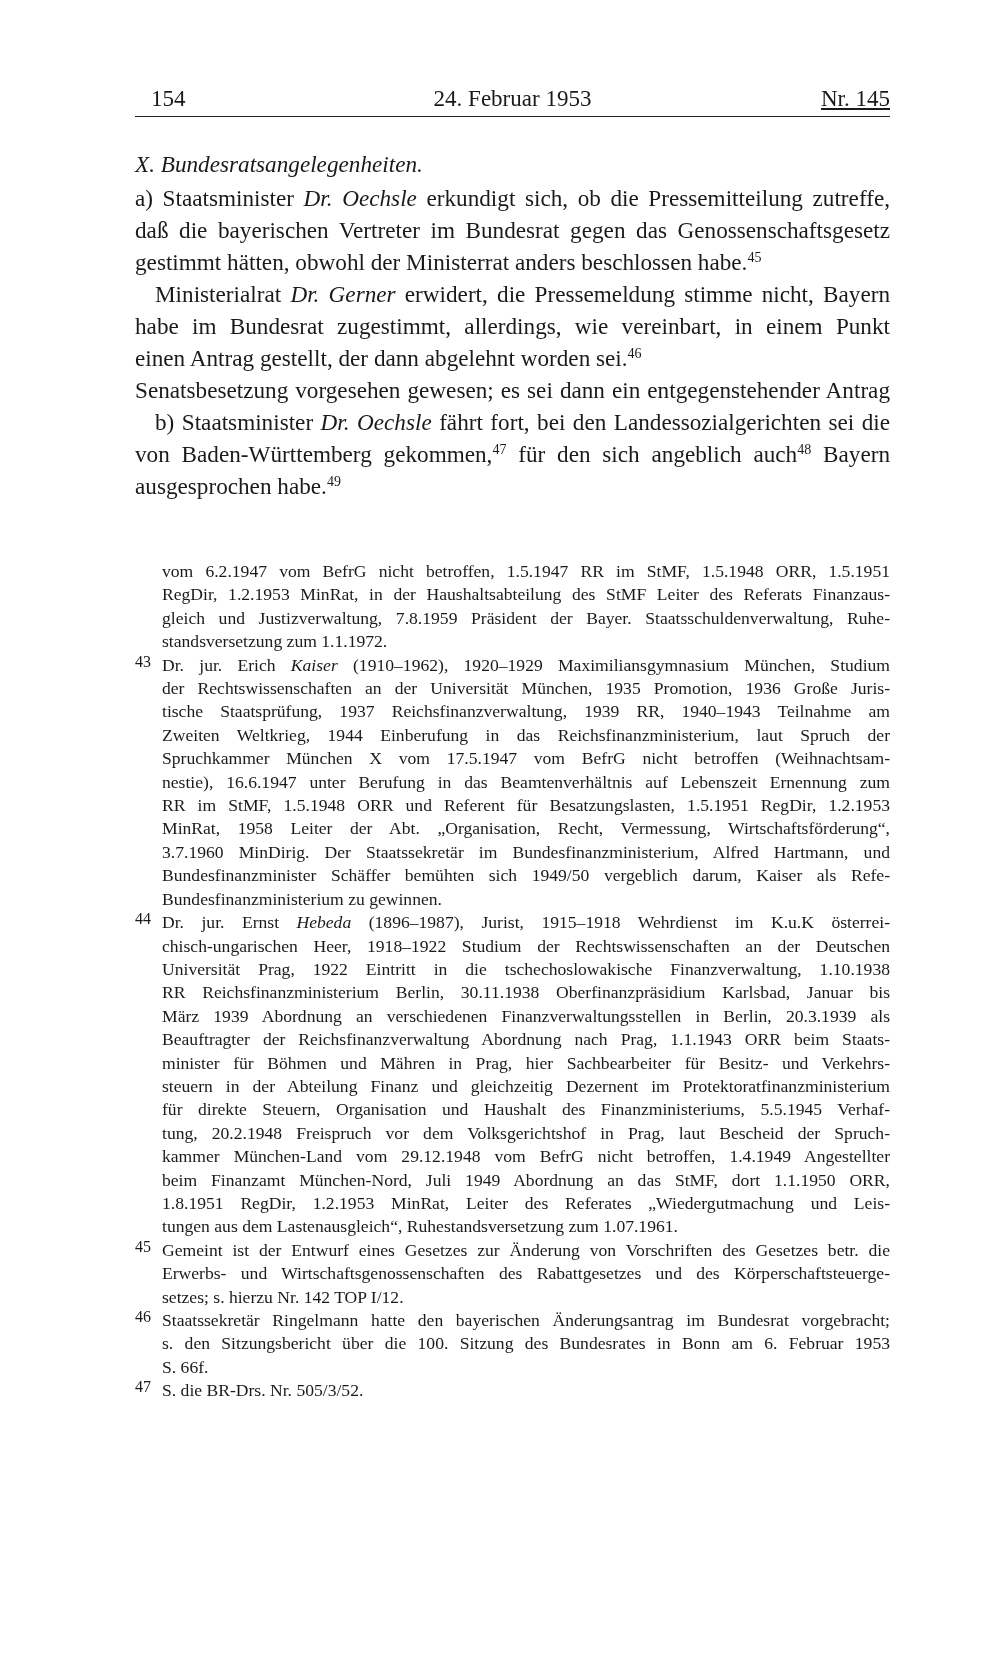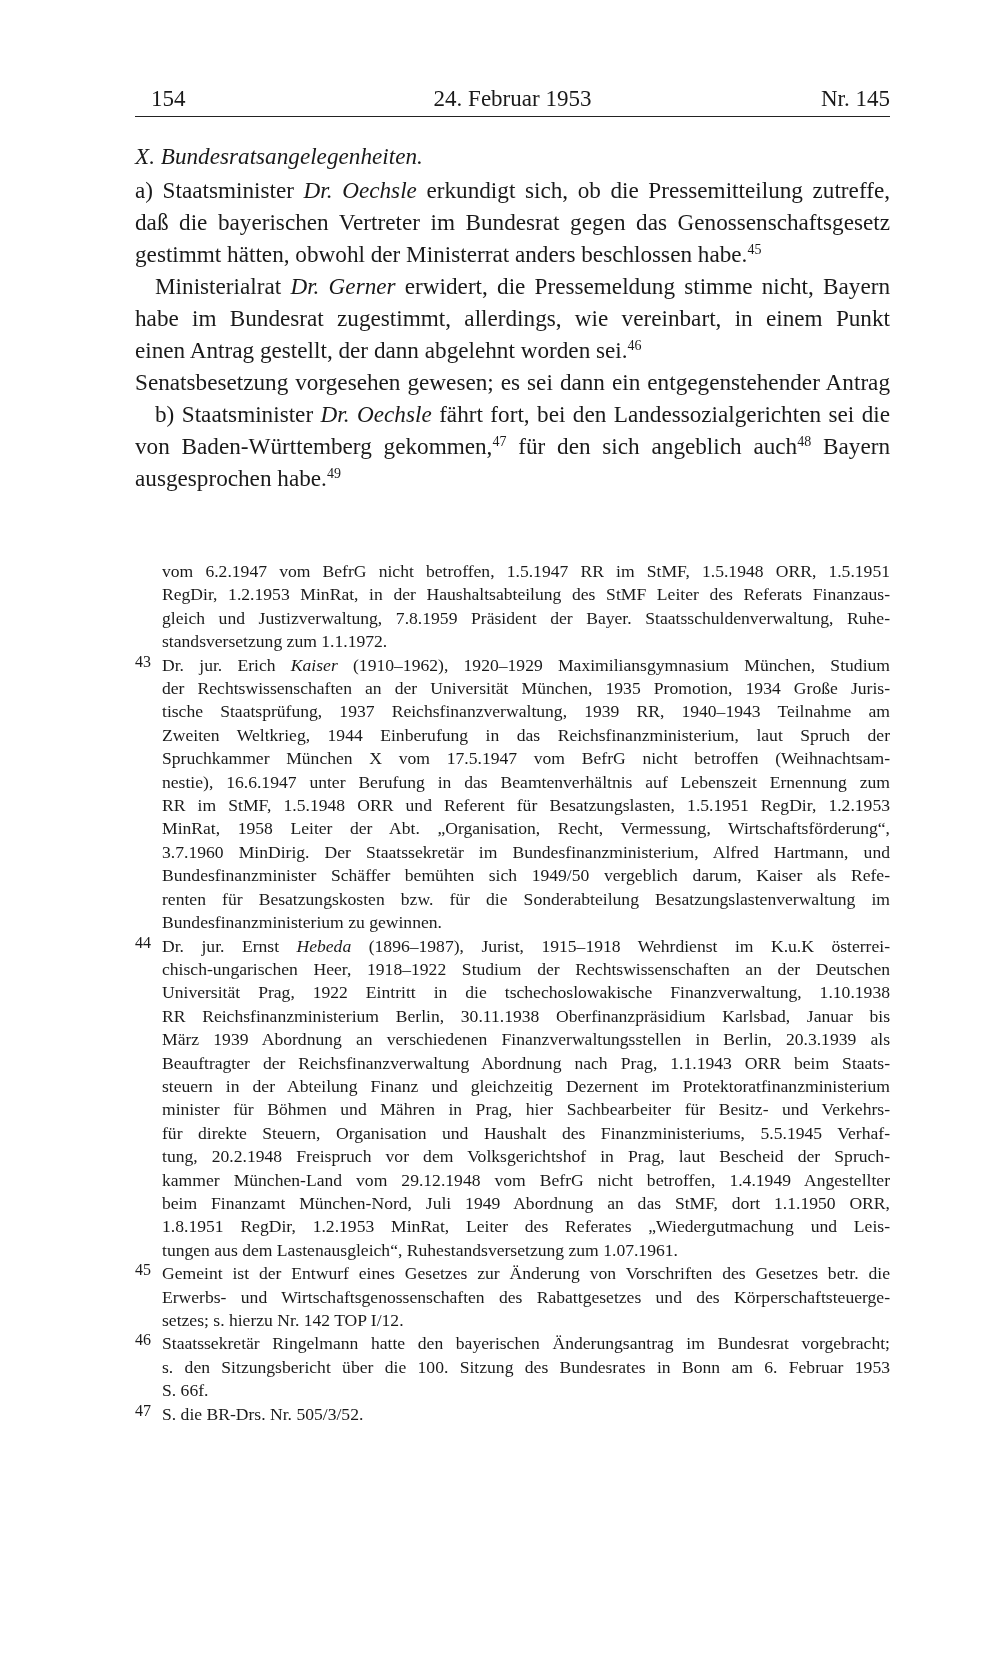--- a/index.html
+++ b/index.html
@@ -4,22 +4,22 @@
 <style>
   html, body { margin: 0; padding: 0; background: #ffffff; }
   body { width: 1000px; height: 1666px; position: relative; overflow: hidden;
          font-family: "Liberation Serif", "DejaVu Serif", serif; color: #1a1a1a; }
   .page { position: absolute; left: 135px; top: 0; width: 755px; }
   .running-head { position: absolute; top: 82px; left: 0; width: 755px; height: 34px;
                   font-size: 23px; border-bottom: 1.3px solid #222; }
   .running-head span { position: absolute; bottom: 6px; line-height: 1; }
   .rh-page { left: 0; margin-left: 16px; }
   .rh-date { left: 0; right: 0; text-align: center; }
-  .rh-nr { right: 0; }
-  .main { position: absolute; top: 140px; left: 0; width: 755px; font-size: 23.2px; line-height: 32px; }
+  .rh-nr { right: 0; text-decoration: underline; }
+  .main { position: absolute; top: 148px; left: 0; width: 755px; font-size: 23.2px; line-height: 32px; }
   .main p { margin: 0; text-align: justify; }
   .main .heading { font-style: italic; margin-bottom: 2px; }
   .main .line { display: block; text-align: justify; text-align-last: justify; white-space: nowrap; }
   .main .line.last { text-align-last: left; }
   sup.fn { font-size: 14px; vertical-align: 8px; line-height: 0; }
   em { font-style: italic; }
   .notes { position: absolute; top: 560px; left: 0; width: 755px; font-size: 17.6px; line-height: 23.4px; }
   .note { position: relative; padding-left: 27px; }
   .note .num { position: absolute; left: 0; top: -4px; font-size: 16px; }
   .note .ln { display: block; text-align: justify; text-align-last: justify; white-space: nowrap; }
@@ -60,42 +60,41 @@
   <div class="notes" id="footnotes">
       <div class="note">
         <span class="ln">vom 6.2.1947 vom BefrG nicht betroffen, 1.5.1947 RR im StMF, 1.5.1948 ORR, 1.5.1951</span>
         <span class="ln">RegDir, 1.2.1953 MinRat, in der Haushaltsabteilung des StMF Leiter des Referats Finanzaus-</span>
         <span class="ln">gleich und Justizverwaltung, 7.8.1959 Präsident der Bayer. Staatsschuldenverwaltung, Ruhe-</span>
         <span class="ln last">standsversetzung zum 1.1.1972.</span>
       </div>
       <div class="note">
         <span class="num">43</span>
         <span class="ln">Dr. jur. Erich <em>Kaiser</em> (1910–1962), 1920–1929 Maximiliansgymnasium München, Studium</span>
-        <span class="ln">der Rechtswissenschaften an der Universität München, 1935 Promotion, 1934 Große Juris-</span>
+        <span class="ln">der Rechtswissenschaften an der Universität München, 1935 Promotion, 1936 Große Juris-</span>
         <span class="ln">tische Staatsprüfung, 1937 Reichsfinanzverwaltung, 1939 RR, 1940–1943 Teilnahme am</span>
         <span class="ln">Zweiten Weltkrieg, 1944 Einberufung in das Reichsfinanzministerium, laut Spruch der</span>
         <span class="ln">Spruchkammer München X vom 17.5.1947 vom BefrG nicht betroffen (Weihnachtsam-</span>
         <span class="ln">nestie), 16.6.1947 unter Berufung in das Beamtenverhältnis auf Lebenszeit Ernennung zum</span>
         <span class="ln">RR im StMF, 1.5.1948 ORR und Referent für Besatzungslasten, 1.5.1951 RegDir, 1.2.1953</span>
         <span class="ln">MinRat, 1958 Leiter der Abt. „Organisation, Recht, Vermessung, Wirtschaftsförderung“,</span>
         <span class="ln">3.7.1960 MinDirig. Der Staatssekretär im Bundesfinanzministerium, Alfred Hartmann, und</span>
         <span class="ln">Bundesfinanzminister Schäffer bemühten sich 1949/50 vergeblich darum, Kaiser als Refe-</span>
-        <span class="ln">renten für Besatzungskosten bzw. für die Sonderabteilung Besatzungslastenverwaltung im</span>
         <span class="ln last">Bundesfinanzministerium zu gewinnen.</span>
       </div>
       <div class="note">
         <span class="num">44</span>
         <span class="ln">Dr. jur. Ernst <em>Hebeda</em> (1896–1987), Jurist, 1915–1918 Wehrdienst im K.u.K österrei-</span>
         <span class="ln">chisch-ungarischen Heer, 1918–1922 Studium der Rechtswissenschaften an der Deutschen</span>
         <span class="ln">Universität Prag, 1922 Eintritt in die tschechoslowakische Finanzverwaltung, 1.10.1938</span>
         <span class="ln">RR Reichsfinanzministerium Berlin, 30.11.1938 Oberfinanzpräsidium Karlsbad, Januar bis</span>
         <span class="ln">März 1939 Abordnung an verschiedenen Finanzverwaltungsstellen in Berlin, 20.3.1939 als</span>
         <span class="ln">Beauftragter der Reichsfinanzverwaltung Abordnung nach Prag, 1.1.1943 ORR beim Staats-</span>
+        <span class="ln">minister für Böhmen und Mähren in Prag, hier Sachbearbeiter für Besitz- und Verkehrs-</span>
         <span class="ln">steuern in der Abteilung Finanz und gleichzeitig Dezernent im Protektoratfinanzministerium</span>
-        <span class="ln">minister für Böhmen und Mähren in Prag, hier Sachbearbeiter für Besitz- und Verkehrs-</span>
         <span class="ln">für direkte Steuern, Organisation und Haushalt des Finanzministeriums, 5.5.1945 Verhaf-</span>
         <span class="ln">tung, 20.2.1948 Freispruch vor dem Volksgerichtshof in Prag, laut Bescheid der Spruch-</span>
         <span class="ln">kammer München-Land vom 29.12.1948 vom BefrG nicht betroffen, 1.4.1949 Angestellter</span>
         <span class="ln">beim Finanzamt München-Nord, Juli 1949 Abordnung an das StMF, dort 1.1.1950 ORR,</span>
         <span class="ln">1.8.1951 RegDir, 1.2.1953 MinRat, Leiter des Referates „Wiedergutmachung und Leis-</span>
         <span class="ln last">tungen aus dem Lastenausgleich“, Ruhestandsversetzung zum 1.07.1961.</span>
       </div>
       <div class="note">
         <span class="num">45</span>
         <span class="ln">Gemeint ist der Entwurf eines Gesetzes zur Änderung von Vorschriften des Gesetzes betr. die</span>

